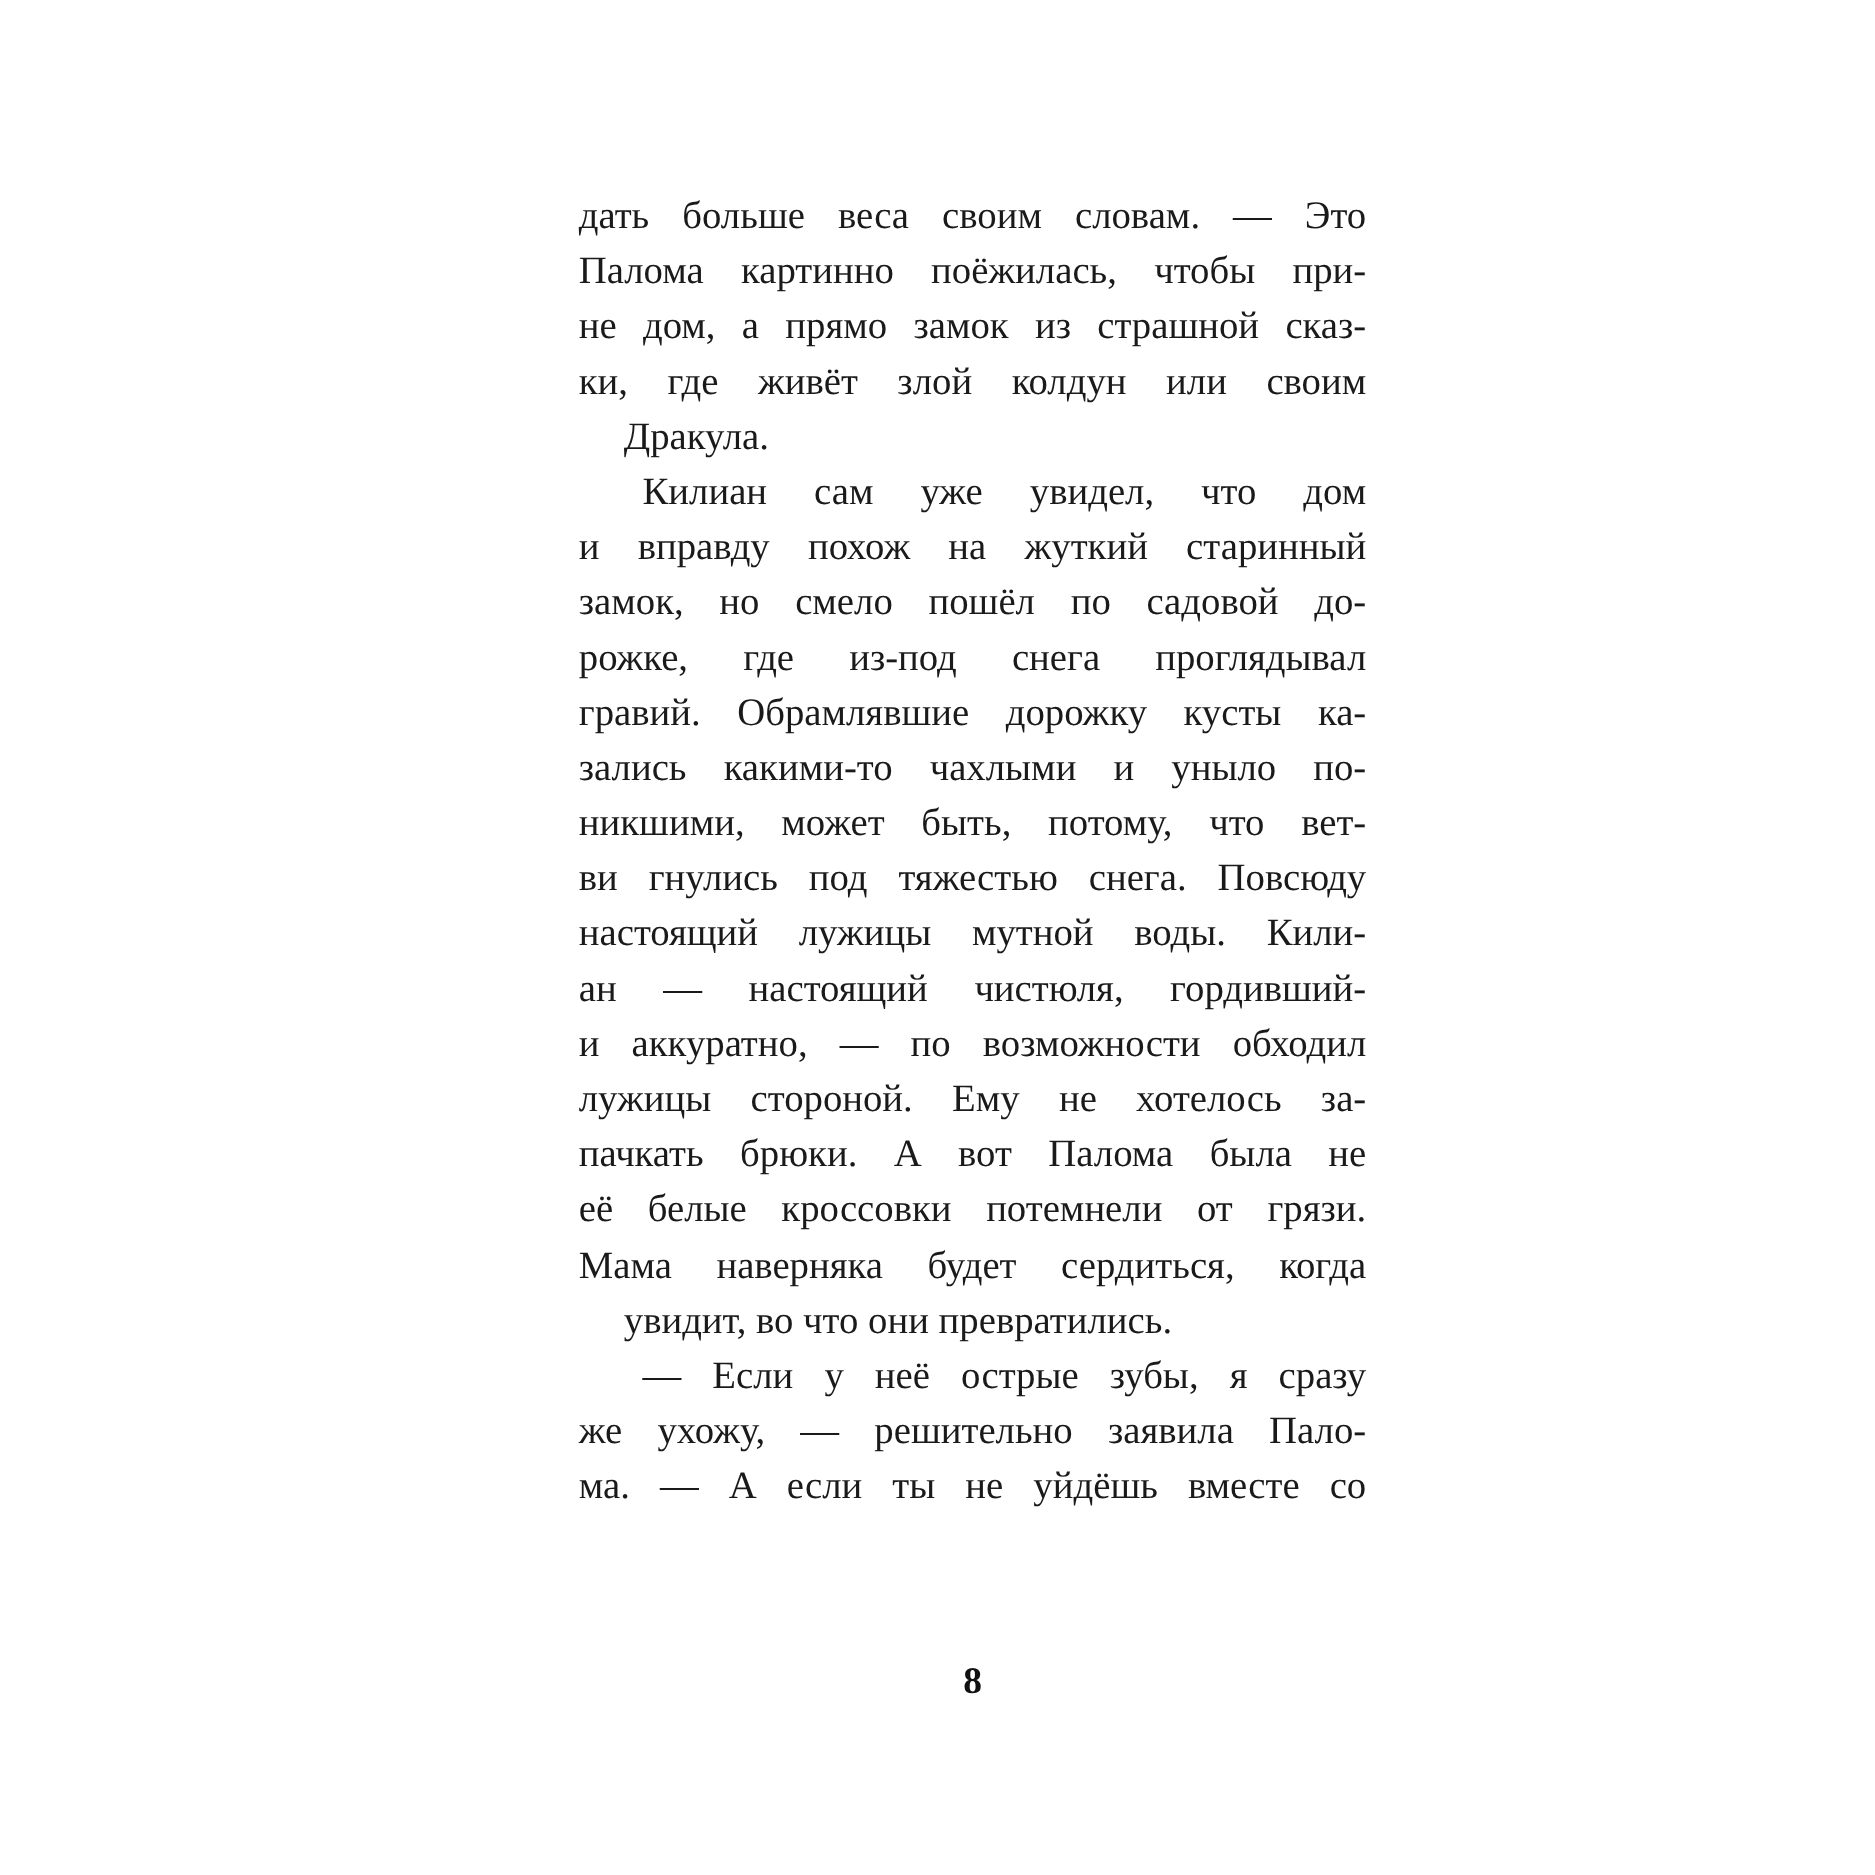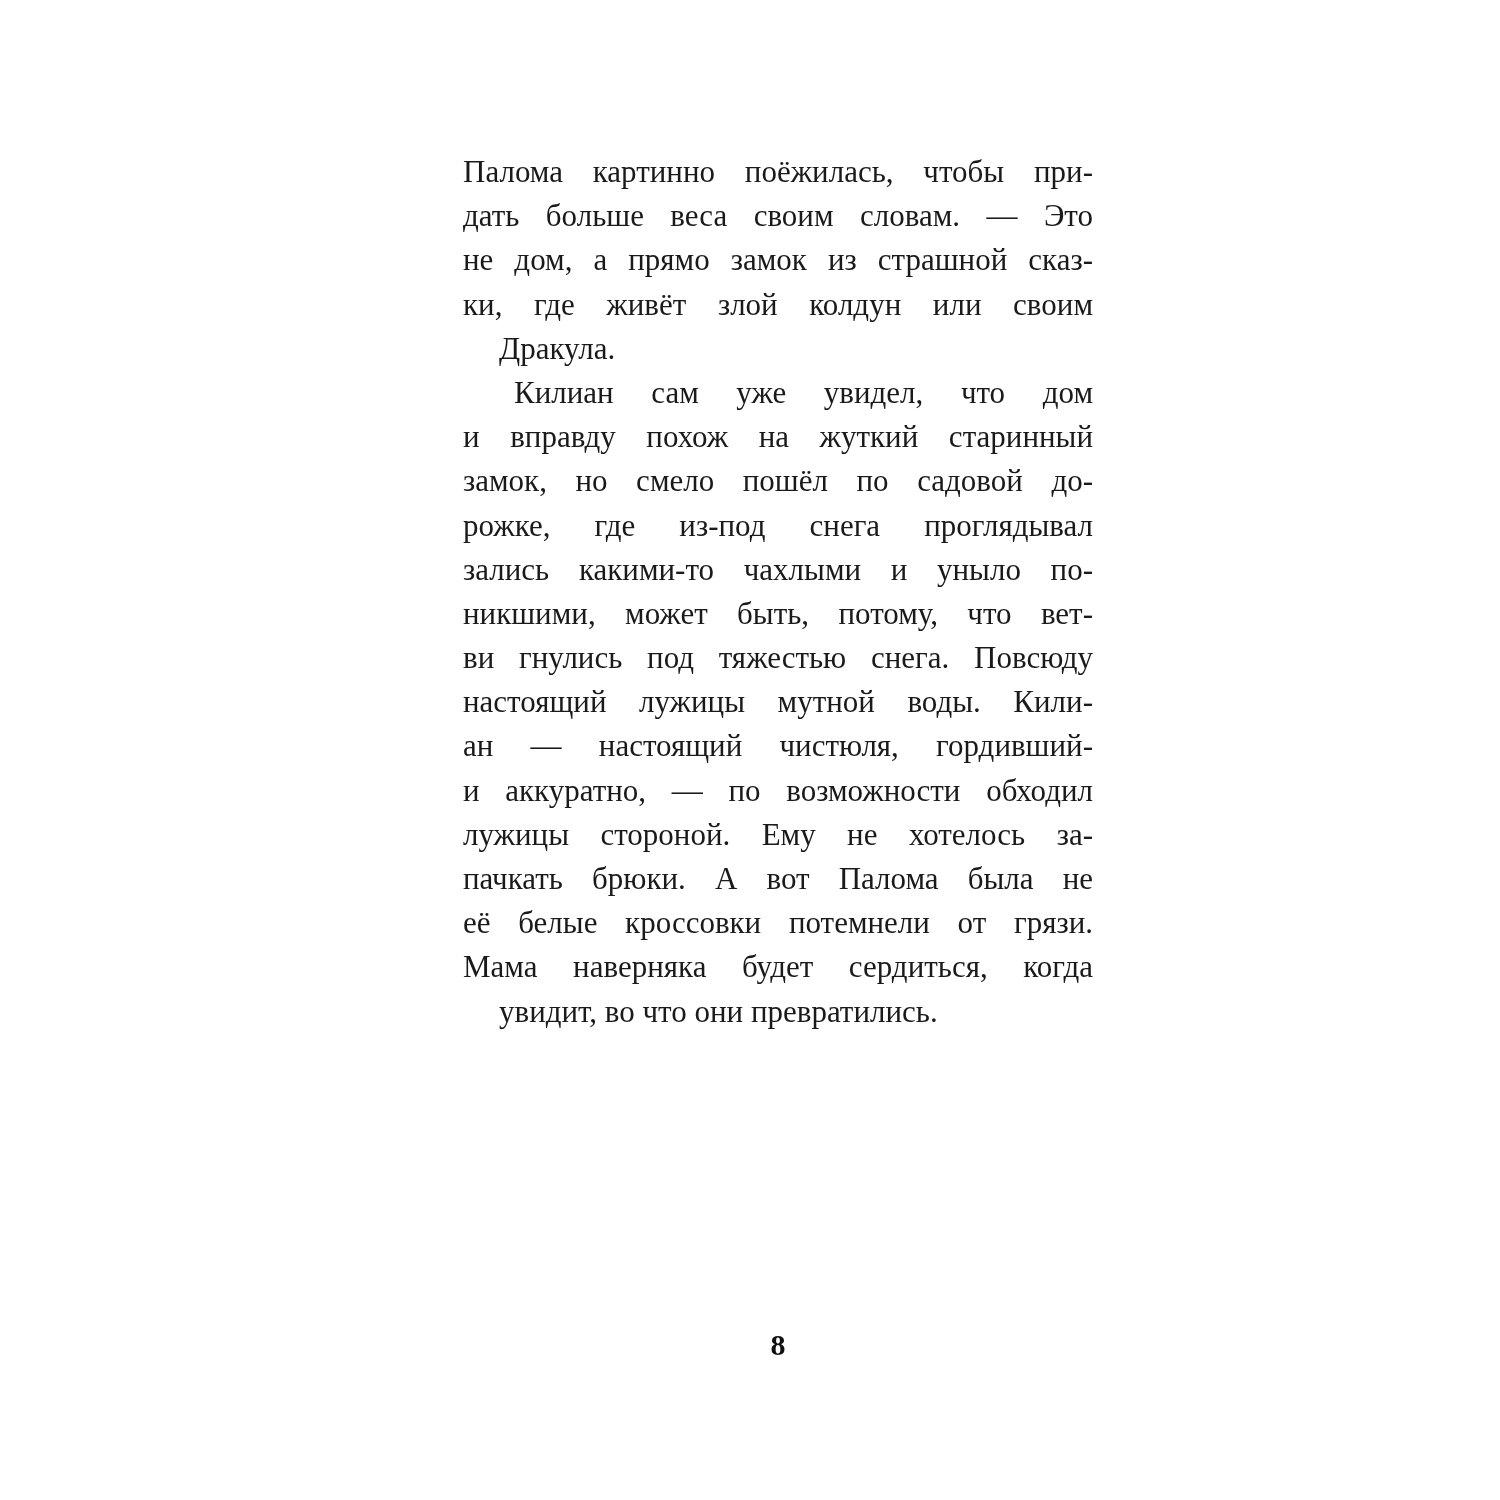--- a/index.html
+++ b/index.html
@@ -55,41 +55,47 @@
       color: #111111;
     }
   </style>
 </head>
 <body>
 
 <div class="page">
   <div class="text-block">
 
     <div>
+      <span class="line">дать больше веса своим словам. — Это</span>
       <span class="line">Палома картинно поёжилась, чтобы при-</span>
-      <span class="line">дать больше веса своим словам. — Это</span>
       <span class="line">не дом, а прямо замок из страшной сказ-</span>
       <span class="line">ки, где живёт злой колдун или своим</span>
       <span class="line last">Дракула.</span>
     </div>
 
     <div>
       <span class="line indent">Килиан сам уже увидел, что дом</span>
       <span class="line">и вправду похож на жуткий старинный</span>
       <span class="line">замок, но смело пошёл по садовой до-</span>
       <span class="line">рожке, где из-под снега проглядывал</span>
+      <span class="line">гравий. Обрамлявшие дорожку кусты ка-</span>
       <span class="line">зались какими-то чахлыми и уныло по-</span>
       <span class="line">никшими, может быть, потому, что вет-</span>
       <span class="line">ви гнулись под тяжестью снега. Повсюду</span>
       <span class="line">настоящий лужицы мутной воды. Кили-</span>
       <span class="line">ан — настоящий чистюля, гордивший-</span>
       <span class="line">и аккуратно, — по возможности обходил</span>
       <span class="line">лужицы стороной. Ему не хотелось за-</span>
       <span class="line">пачкать брюки. А вот Палома была не</span>
       <span class="line">её белые кроссовки потемнели от грязи.</span>
       <span class="line">Мама наверняка будет сердиться, когда</span>
       <span class="line last">увидит, во что они превратились.</span>
     </div>
 
+    <div>
+      <span class="line indent">— Если у неё острые зубы, я сразу</span>
+      <span class="line">же ухожу, — решительно заявила Пало-</span>
+      <span class="line">ма. — А если ты не уйдёшь вместе со</span>
+    </div>
   </div>
 
   <div class="page-number">8</div>
 </div>
 
 </body></html>

